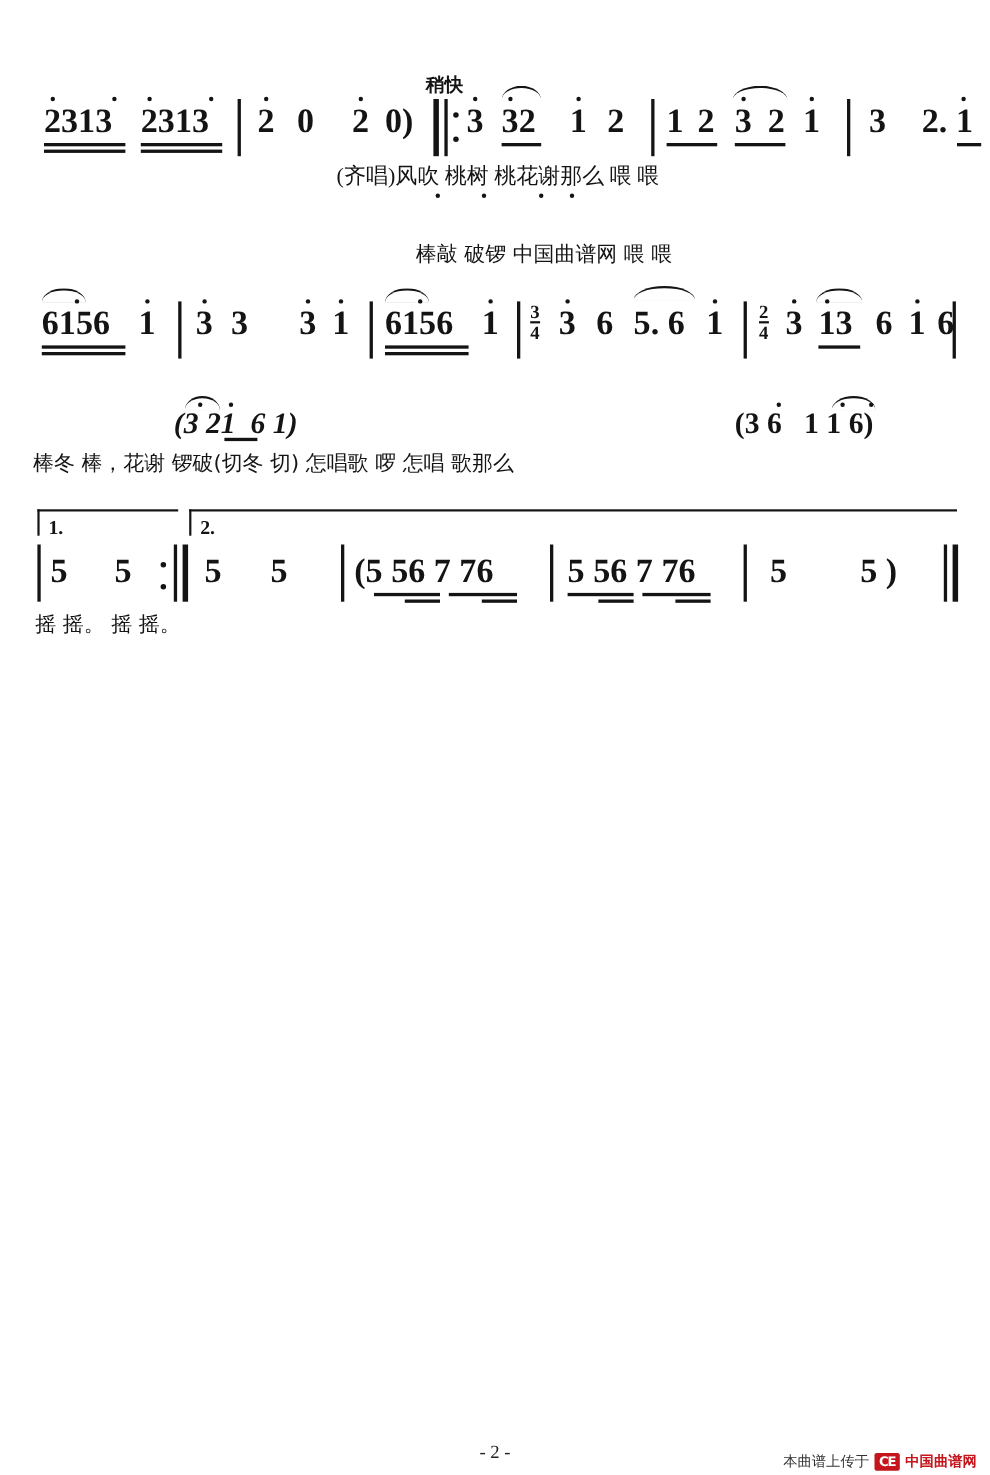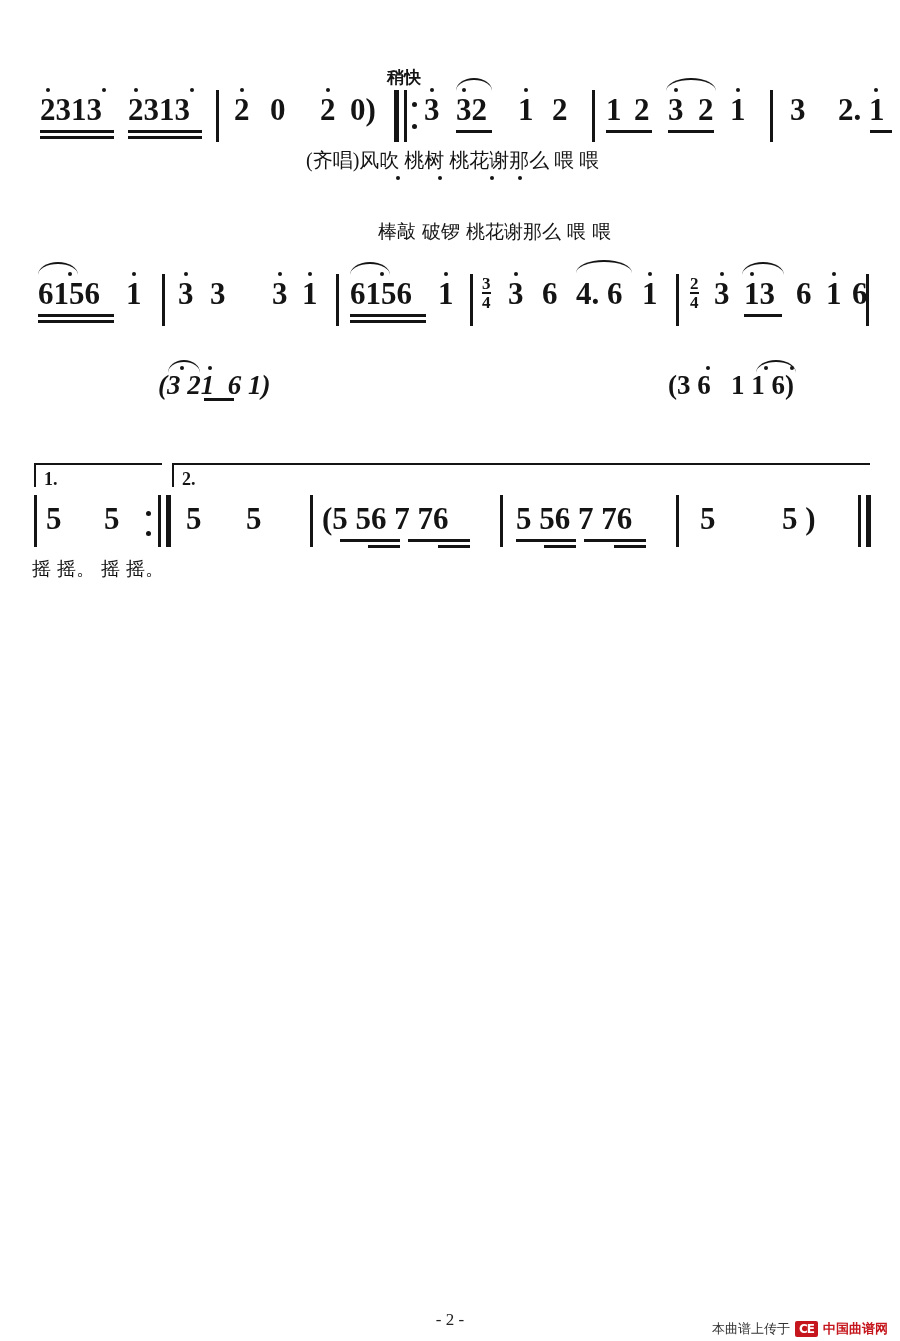--- a/index.html
+++ b/index.html
@@ -222,21 +222,21 @@
 
     <div class="bar thick" style="left:866px; top:30px; height:0;"></div>
 
     <div class="lyr paren" style="left:306px; top:90px;">(齐唱)风吹  桃树   桃花谢那么    喂   喂</div>
 
     <div class="dot" style="left:396px; top:116px;"></div>
     <div class="dot" style="left:438px; top:116px;"></div>
     <div class="dot" style="left:490px; top:116px;"></div>
     <div class="dot" style="left:518px; top:116px;"></div>
 
-    <div class="lyr" style="left:378px; top:162px;">棒敲  破锣   桃花谢那么    喂   喂</div>
+    <div class="lyr" style="left:378px; top:162px;">棒敲  破锣   中国曲谱网    喂   喂</div>
   </div>
 
   <div class="row" style="top:250px; height:200px;">
 
     <div class="note" style="left:38px; top:28px;">6156</div>
     <div class="beam" style="left:38px; top:64px; width:76px;"></div>
     <div class="beam" style="left:38px; top:70px; width:76px;"></div>
     <div class="dot" style="left:68px; top:22px;"></div>
     <div class="slur" style="left:38px; top:12px; width:40px;"></div>
     <div class="note" style="left:126px; top:28px;">1</div>
@@ -265,21 +265,21 @@
     <div class="bar" style="left:470px; top:24px; height:52px;"></div>
 
     <div class="timesig" style="left:482px; top:26px;">
       <span class="num">3</span>
         <span class="den">4</span>
     </div>
 
     <div class="note" style="left:508px; top:28px;">3</div>
     <div class="dot" style="left:514px; top:22px;"></div>
     <div class="note" style="left:542px; top:28px;">6</div>
-    <div class="note" style="left:576px; top:28px;">4. 6</div>
+    <div class="note" style="left:576px; top:28px;">5. 6</div>
     <div class="slur" style="left:576px; top:10px; width:56px;"></div>
     <div class="note" style="left:642px; top:28px;">1</div>
     <div class="dot" style="left:648px; top:22px;"></div>
 
     <div class="bar" style="left:676px; top:24px; height:52px;"></div>
 
     <div class="timesig" style="left:690px; top:26px;">
       <span class="num">2</span>
         <span class="den">4</span>
     </div>
@@ -302,20 +302,21 @@
     <div class="dot" style="left:208px; top:116px;"></div>
     <div class="beam" style="left:204px; top:148px; width:30px;"></div>
     <div class="slur" style="left:168px; top:110px; width:32px;"></div>
 
     <div class="note small" style="left:668px; top:122px;">(3 6&nbsp;&nbsp; 1 1 6)</div>
     <div class="dot" style="left:706px; top:116px;"></div>
     <div class="dot" style="left:764px; top:116px;"></div>
     <div class="dot" style="left:790px; top:116px;"></div>
     <div class="slur" style="left:756px; top:110px; width:40px;"></div>
 
+    <div class="lyr" style="left:30px; top:162px;">棒冬 棒，花谢  锣破(切冬 切)    怎唱歌   啰      怎唱  歌那么</div>
   </div>
 
   <div class="row" style="top:455px; height:130px;">
 
     <div class="volta" style="left:34px; top:8px; width:126px;"></div>
     <div class="volta-label" style="left:44px; top:14px;">1.</div>
 
     <div class="volta" style="left:172px; top:8px; width:696px;"></div>
     <div class="volta-label" style="left:182px; top:14px;">2.</div>
 

